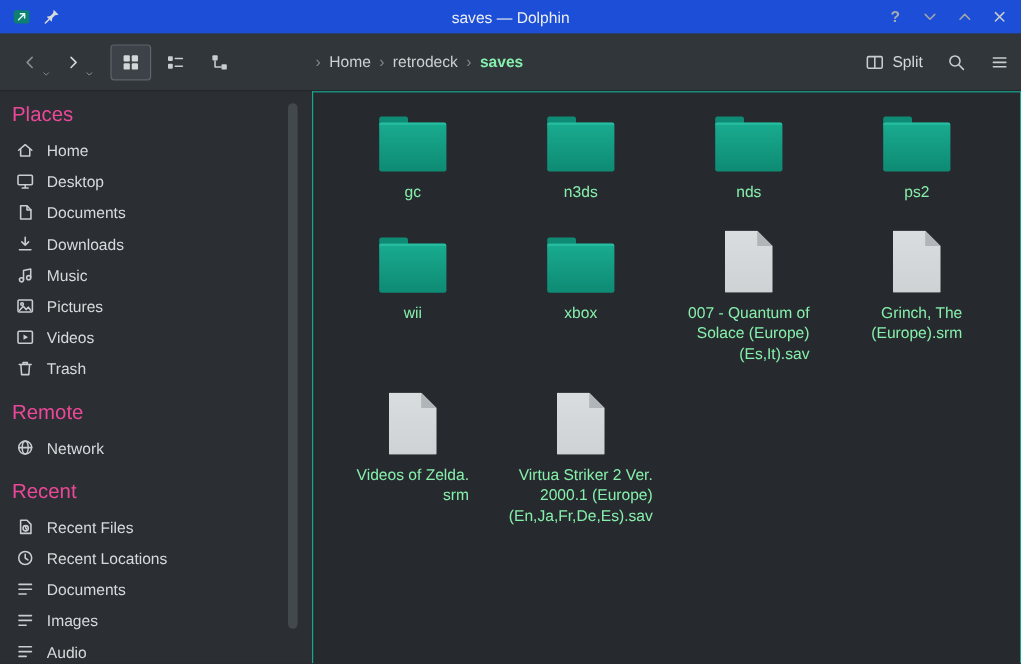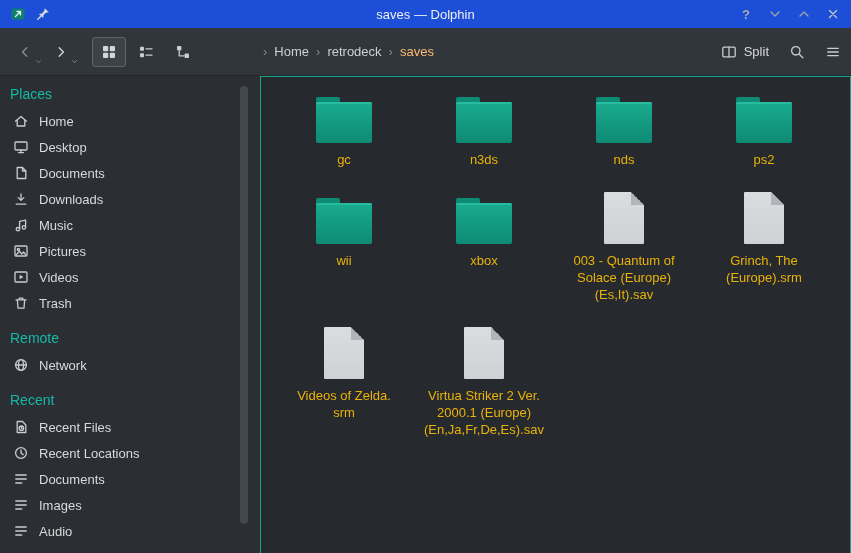--- a/index.html
+++ b/index.html
@@ -19,47 +19,47 @@
   .toolbar{position:absolute;top:28px;left:0;right:0;height:48px;background:#31363b;border-bottom:1px solid #222529;display:flex;align-items:center;padding:0 10px}
   .navgrp{display:flex;align-items:center;gap:6px}
   .navbtn{position:relative;width:30px;height:30px;display:flex;align-items:center;justify-content:center}
   .navbtn .caret{position:absolute;right:-3px;bottom:1px}
   .viewgrp{display:flex;gap:3px;margin-left:16px}
   .viewbtn{width:34px;height:30px;display:flex;align-items:center;justify-content:center;border-radius:3px;border:1px solid transparent}
   .viewbtn.active{background:#3c4247;border-color:#5d646a}
   .breadcrumb{position:absolute;left:263px;top:0;height:100%;display:flex;align-items:center;gap:7px}
   .bc-sep{color:#83888c}
   .bc-item{color:#ccd0d2}
-  .bc-item.current{color:#fdba74;font-weight:normal}
+  .bc-item.current{color:#86efac;font-weight:bold}
   .tb-right{margin-left:auto;display:flex;gap:20px}
   .splitbtn{display:flex;align-items:center;gap:7px;color:#d6d9db}
 
   
   .sidebar{position:absolute;top:76px;left:0;width:238px;bottom:0;overflow:hidden;padding-top:6px}
-  .sb-header{color:#14b8a6;font-size:14px;padding:4px 0 6px 10px;margin-top:10px}
+  .sb-header{color:#ec4899;font-size:17px;padding:4px 0 6px 10px;margin-top:10px}
   .sb-header.first{margin-top:0}
   .sb-item{height:26px;display:flex;align-items:center;gap:10px;padding-left:13px;color:#d7dadc}
   .sb-item .ico{width:16px;height:16px}
 
   
   .scrollbar{position:absolute;top:76px;left:238px;width:13px;bottom:0}
   .scroll-thumb{position:absolute;left:2px;right:3px;top:10px;height:438px;background:#43484d;border-radius:4px}
 
   
   .view{position:absolute;top:76px;left:260px;right:0;bottom:0;background:#26292d;border:1px solid #17a78f;border-bottom:none}
   .grid{display:grid;grid-template-columns:repeat(4,140px);padding:12px 0 0 13px;align-items:start}
   .item{width:140px;display:flex;flex-direction:column;align-items:center;margin-bottom:22px}
   .iconbox{height:54px;display:flex;align-items:flex-end;justify-content:center}
   .folder{position:relative;width:56px;height:46px}
   .folder .tab{position:absolute;top:0;left:0;width:24px;height:9px;background:#0e8b74;border-radius:2px 2px 0 0}
   .folder .fbody{position:absolute;top:5px;left:0;right:0;bottom:0;background:linear-gradient(180deg,#19ac90,#0e8a73);border-radius:2px;overflow:hidden}
   .folder .fbody::before{content:"";position:absolute;top:0;left:0;right:0;height:2px;background:#27bca0}
   .filedoc{position:relative;width:40px;height:52px;background:linear-gradient(180deg,#dadddf,#ced2d5);border-radius:1px;clip-path:polygon(0 0,calc(100% - 13px) 0,100% 13px,100% 100%,0 100%)}
   .filedoc::before{content:"";position:absolute;top:0;right:0;width:13px;height:13px;background:linear-gradient(to bottom left,#26292d 0 50%,#b0b5b9 50% 100%)}
-  .label{margin-top:8px;text-align:center;line-height:17px;white-space:pre-line;color:#eab308;max-width:136px}
+  .label{margin-top:8px;text-align:right;line-height:17px;white-space:pre-line;color:#86efac;max-width:136px}
   .label.underlined{}
 </style>
 </head>
 <body>
 
 <div class="window">
 
   <div class="titlebar">
     <div class="tb-left">
       <span class="ico">
@@ -384,21 +384,21 @@
               <div class="tab"></div>
               <div class="fbody"></div>
             </div>
           </div>
           <div class="label">xbox</div>
         </div>
         <div class="item">
           <div class="iconbox">
             <div class="filedoc"></div>
           </div>
-          <div class="label">003 - Quantum of
+          <div class="label">007 - Quantum of
 Solace (Europe)
 (Es,It).sav</div>
         </div>
         <div class="item">
           <div class="iconbox">
             <div class="filedoc"></div>
           </div>
           <div class="label">Grinch, The
 (Europe).srm</div>
         </div>

